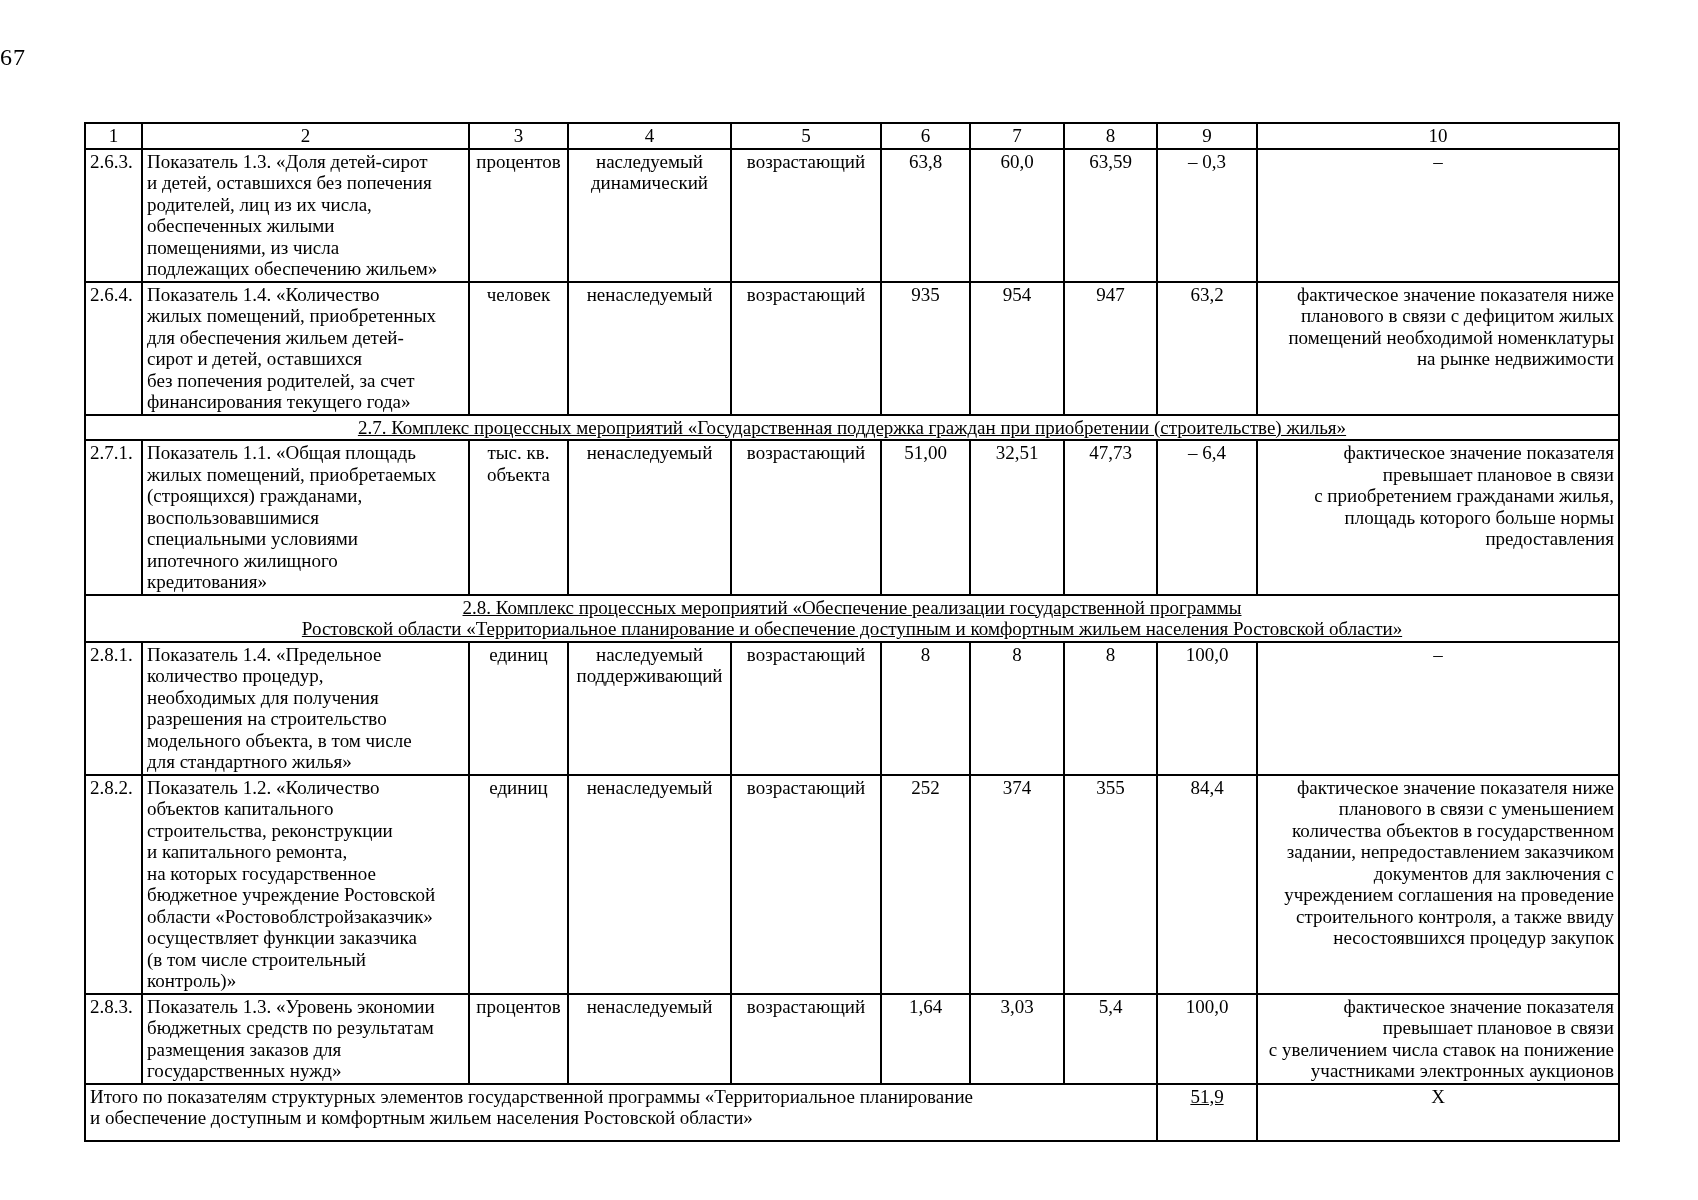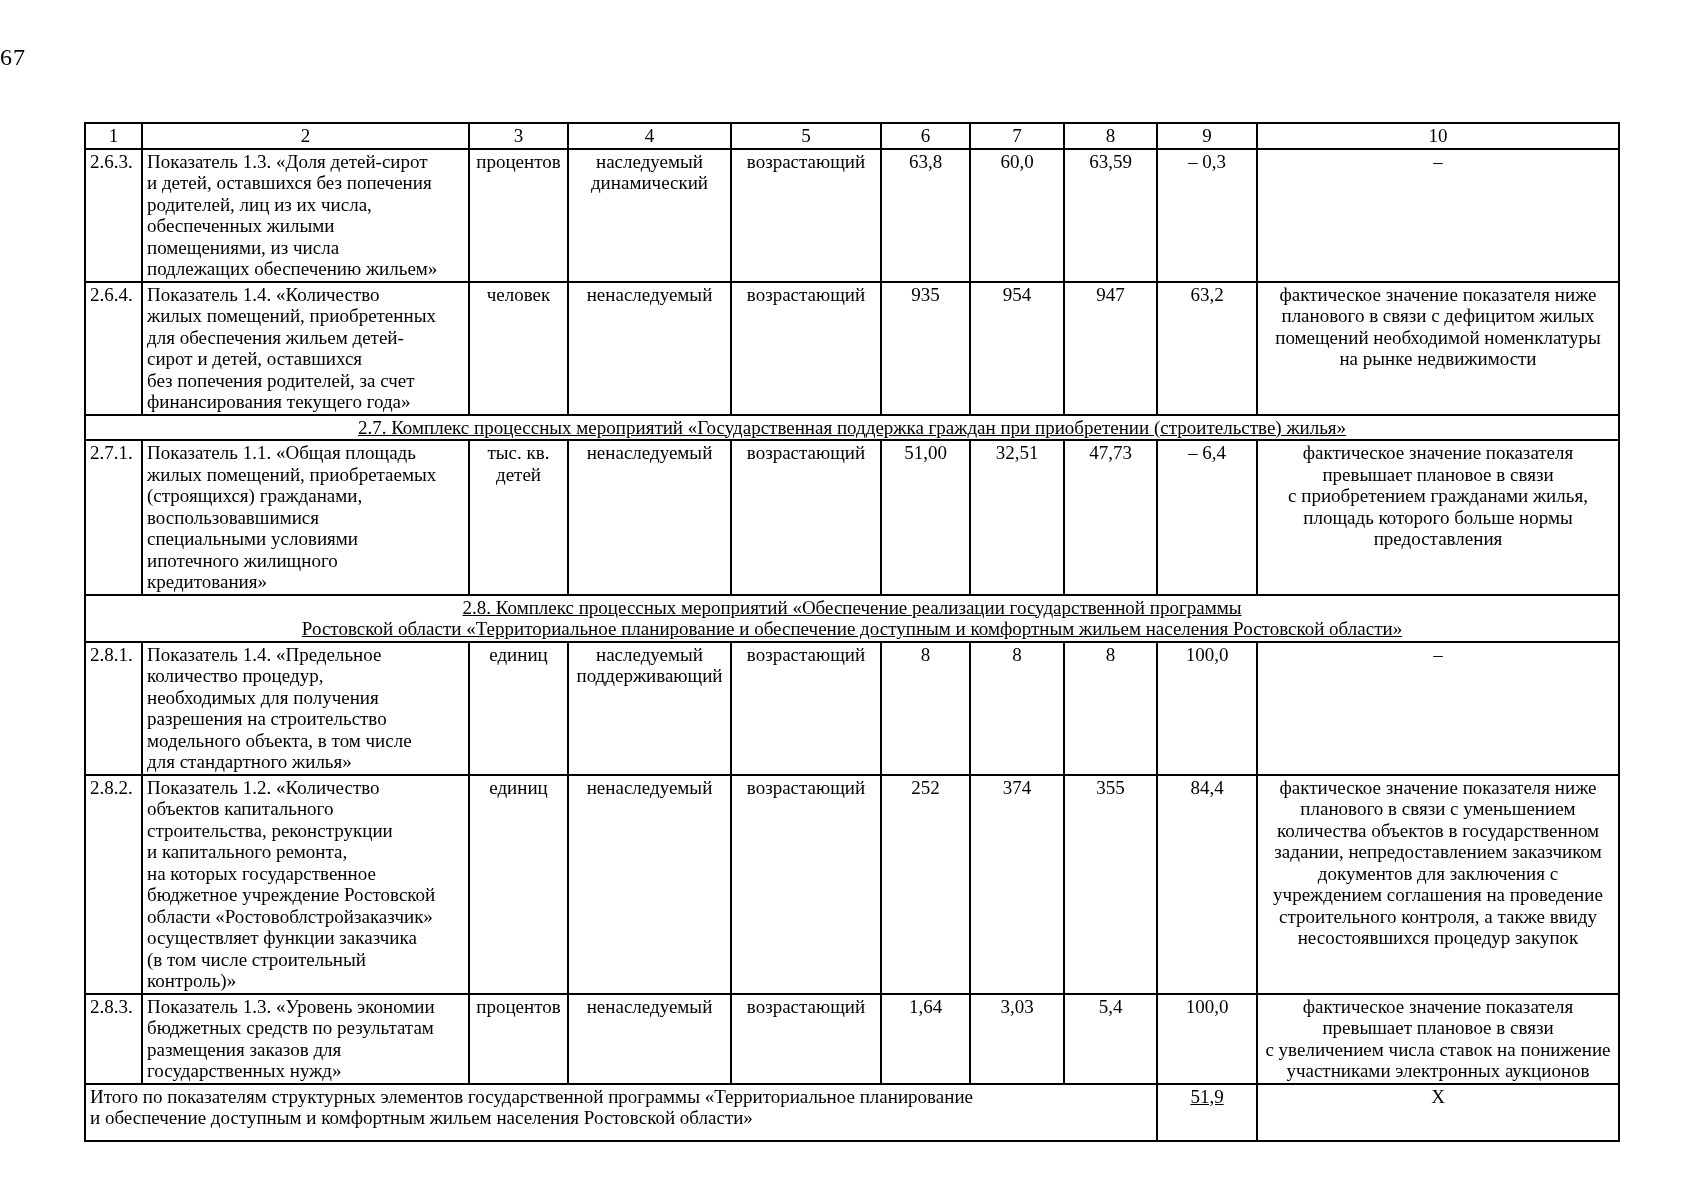--- a/index.html
+++ b/index.html
@@ -39,21 +39,21 @@
     font-size: 19px;
     line-height: 21.5px;
     padding: 1px 4px 1px 4px;
     white-space: pre-line;
     overflow: hidden;
   }
   td.hc      { text-align: center; padding: 0 2px; }
   td.c-id    { text-align: left;  padding-left: 3px; }
   td.c-name  { text-align: left;  padding-left: 6px; }
   td.c-center{ text-align: center; }
-  td.c-comment { text-align: center; padding-left: 6px; }
+  td.c-comment { text-align: right; padding-left: 6px; }
   td.section-cell { text-align: center; text-decoration: underline; }
   td.t-label { text-align: left; padding-left: 6px; height: 53px; }
   td.t-value { text-align: center; text-decoration: underline; }
   td.t-mark  { text-align: center; }
 </style>
 </head>
 <body>
 
 <div class="page">
   <div class="page-number">67</div>
@@ -128,21 +128,21 @@
         <tr>
           <td class="c-id">2.7.1.</td>
           <td class="c-name">Показатель 1.1. «Общая площадь
 жилых помещений, приобретаемых
 (строящихся) гражданами,
 воспользовавшимися
 специальными условиями
 ипотечного жилищного
 кредитования»</td>
           <td class="c-center">тыс. кв.
-детей</td>
+объекта</td>
           <td class="c-center">ненаследуемый</td>
           <td class="c-center">возрастающий</td>
           <td class="c-center">51,00</td>
           <td class="c-center">32,51</td>
           <td class="c-center">47,73</td>
           <td class="c-center">– 6,4</td>
           <td class="c-comment">фактическое значение показателя
 превышает плановое в связи
 с приобретением гражданами жилья,
 площадь которого больше нормы

